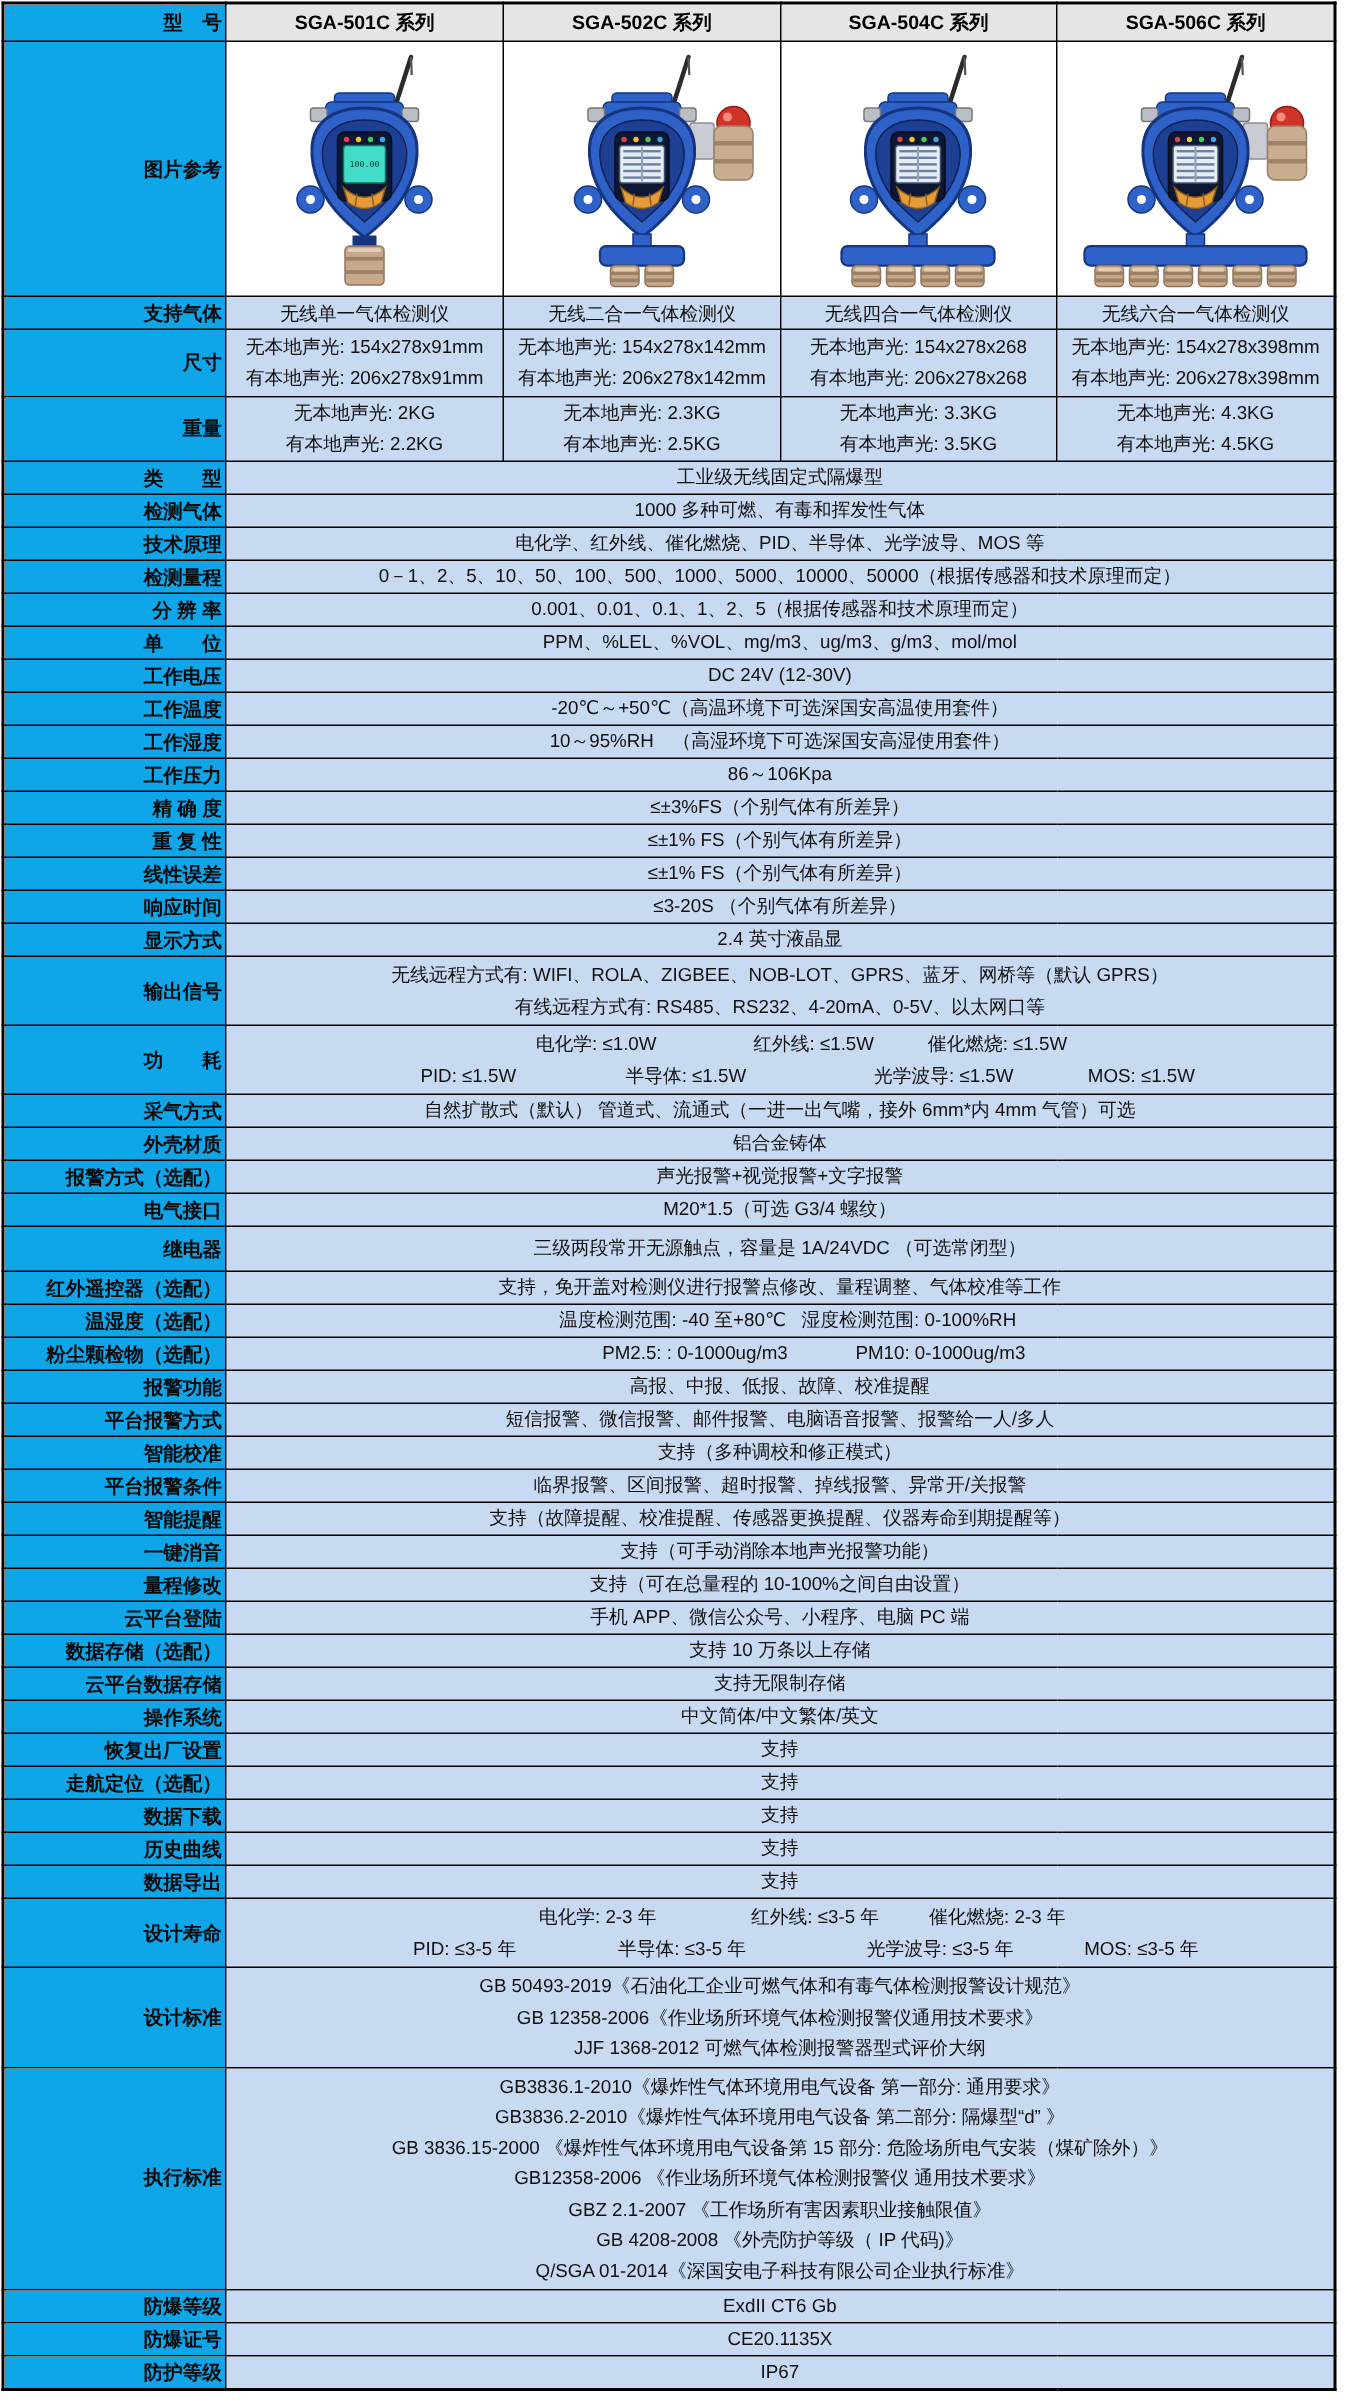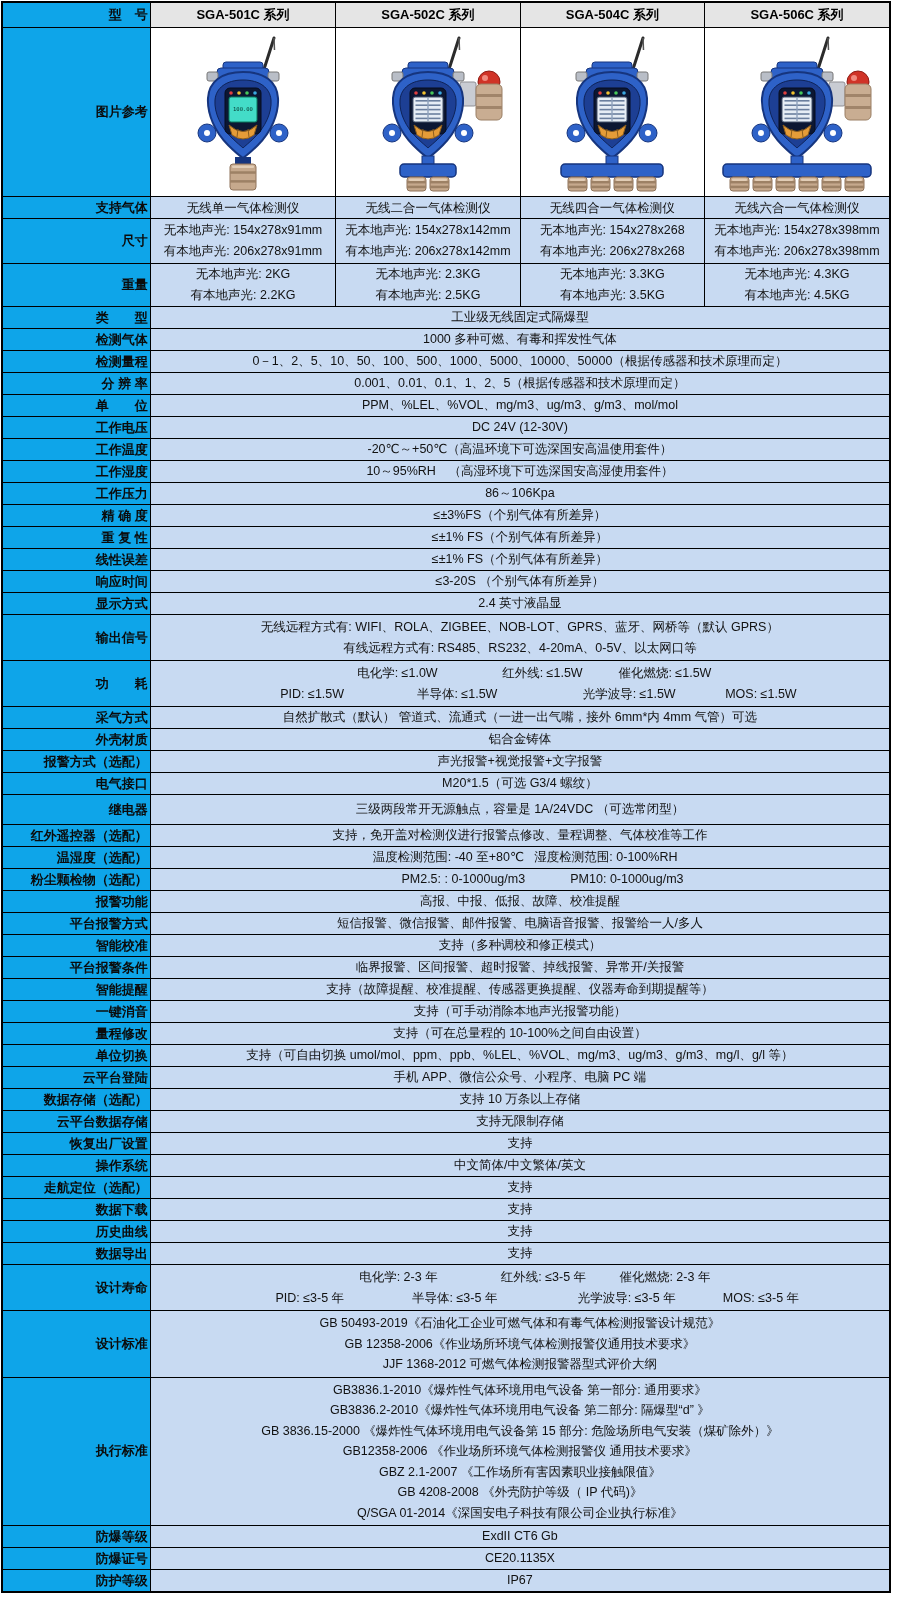--- a/index.html
+++ b/index.html
@@ -311,20 +311,26 @@
           <div class="line"><span>工业级无线固定式隔爆型</span></div>
         </td>
       </tr>
       <tr class="rh1">
         <td class="label"><span>检测气体</span></td>
         <td class="value" colspan="4">
           <div class="line"><span>1000 多种可燃、有毒和挥发性气体</span></div>
         </td>
       </tr>
       <tr class="rh1">
+        <td class="label"><span>技术原理</span></td>
+        <td class="value" colspan="4">
+          <div class="line"><span>电化学、红外线、催化燃烧、PID、半导体、光学波导、MOS 等</span></div>
+        </td>
+      </tr>
+      <tr class="rh1">
         <td class="label"><span>检测量程</span></td>
         <td class="value" colspan="4">
           <div class="line"><span>0－1、2、5、10、50、100、500、1000、5000、10000、50000（根据传感器和技术原理而定）</span></div>
         </td>
       </tr>
       <tr class="rh1">
         <td class="label"><span>分 辨 率</span></td>
         <td class="value" colspan="4">
           <div class="line"><span>0.001、0.01、0.1、1、2、5（根据传感器和技术原理而定）</span></div>
         </td>
@@ -487,53 +493,47 @@
           <div class="line"><span>支持（可手动消除本地声光报警功能）</span></div>
         </td>
       </tr>
       <tr class="rh1">
         <td class="label"><span>量程修改</span></td>
         <td class="value" colspan="4">
           <div class="line"><span>支持（可在总量程的 10-100%之间自由设置）</span></div>
         </td>
       </tr>
       <tr class="rh1">
-        <td class="label"><span>单位切换</span></td>
-        <td class="value" colspan="4">
-          <div class="line"><span>支持（可自由切换 umol/mol、ppm、ppb、%LEL、%VOL、mg/m3、ug/m3、g/m3、mg/l、g/l 等）</span></div>
-        </td>
-      </tr>
-      <tr class="rh1">
         <td class="label"><span>云平台登陆</span></td>
         <td class="value" colspan="4">
           <div class="line"><span>手机 APP、微信公众号、小程序、电脑 PC 端</span></div>
         </td>
       </tr>
       <tr class="rh1">
         <td class="label"><span>数据存储（选配）</span></td>
         <td class="value" colspan="4">
           <div class="line"><span>支持 10 万条以上存储</span></div>
         </td>
       </tr>
       <tr class="rh1">
         <td class="label"><span>云平台数据存储</span></td>
         <td class="value" colspan="4">
           <div class="line"><span>支持无限制存储</span></div>
         </td>
       </tr>
       <tr class="rh1">
+        <td class="label"><span>操作系统</span></td>
+        <td class="value" colspan="4">
+          <div class="line"><span>中文简体/中文繁体/英文</span></div>
+        </td>
+      </tr>
+      <tr class="rh1">
         <td class="label"><span>恢复出厂设置</span></td>
         <td class="value" colspan="4">
           <div class="line"><span>支持</span></div>
-        </td>
-      </tr>
-      <tr class="rh1">
-        <td class="label"><span>操作系统</span></td>
-        <td class="value" colspan="4">
-          <div class="line"><span>中文简体/中文繁体/英文</span></div>
         </td>
       </tr>
       <tr class="rh1">
         <td class="label"><span>走航定位（选配）</span></td>
         <td class="value" colspan="4">
           <div class="line"><span>支持</span></div>
         </td>
       </tr>
       <tr class="rh1">
         <td class="label"><span>数据下载</span></td>

